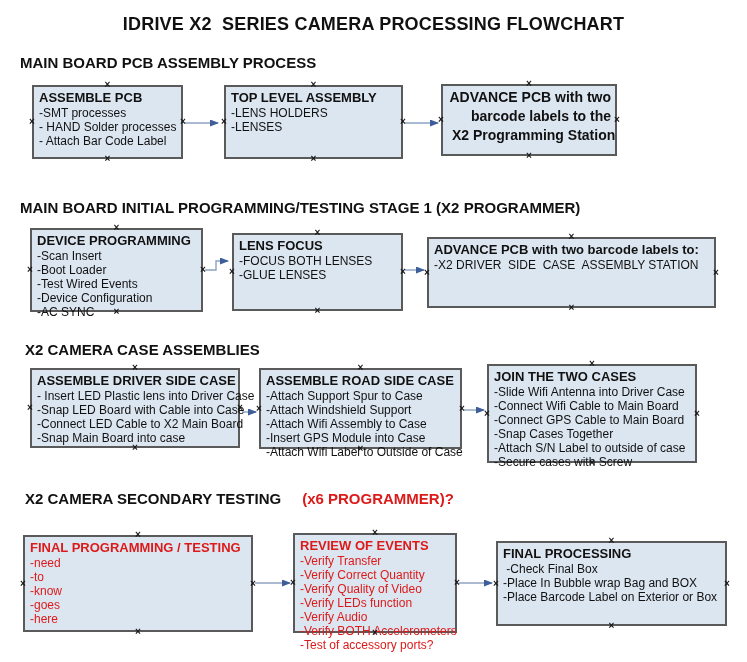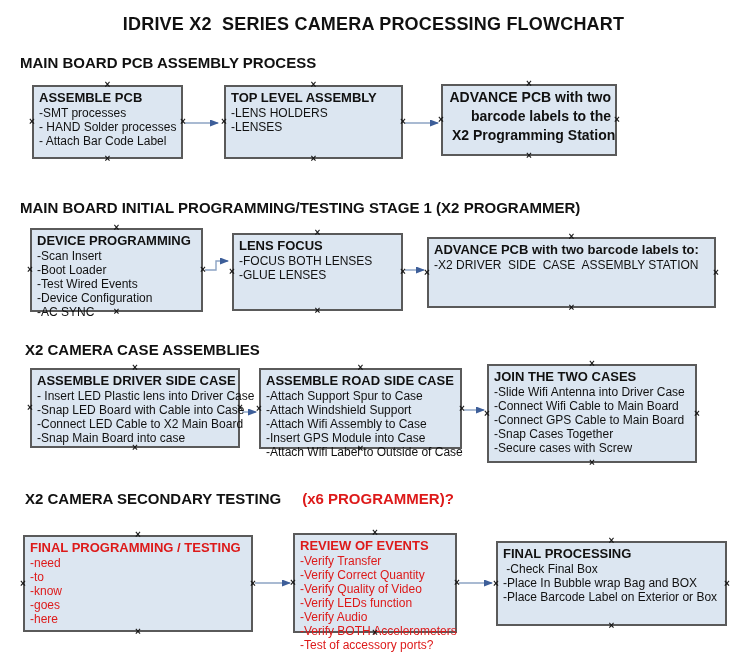--- a/index.html
+++ b/index.html
@@ -157,20 +157,21 @@
         <span class="xmark" style="left: 99.5px; top: 79px;">×</span>
         <span class="xmark" style="left: -2px; top: 38.5px;">×</span>
         <span class="xmark" style="left: 201px; top: 38.5px;">×</span>
       </div>
       <div class="flow-box" style="left: 487px; top: 364px; width: 210px; height: 99px;">
         <div class="box-title">JOIN THE TWO CASES</div>
         <div class="box-item">-Slide Wifi Antenna into Driver Case</div>
         <div class="box-item">-Connect Wifi Cable to Main Board</div>
         <div class="box-item">-Connect GPS Cable to Main Board</div>
         <div class="box-item">-Snap Cases Together</div>
+        <div class="box-item">-Attach S/N Label to outside of case</div>
         <div class="box-item">-Secure cases with Screw</div>
         <span class="xmark" style="left: 103px; top: -2px;">×</span>
         <span class="xmark" style="left: 103px; top: 97px;">×</span>
         <span class="xmark" style="left: -2px; top: 47.5px;">×</span>
         <span class="xmark" style="left: 208px; top: 47.5px;">×</span>
       </div>
       <div class="flow-box red" style="left: 23px; top: 535px; width: 230px; height: 97px;">
         <div class="box-title">FINAL PROGRAMMING / TESTING</div>
         <div class="box-item">-need</div>
         <div class="box-item">-to</div>

